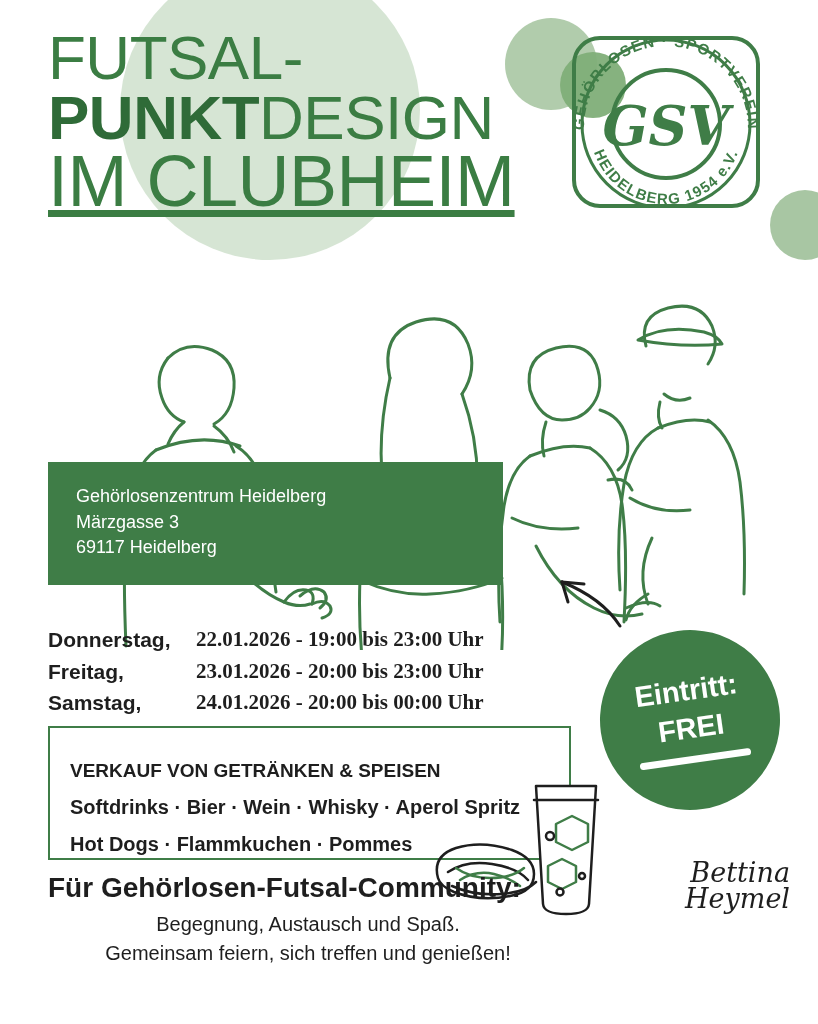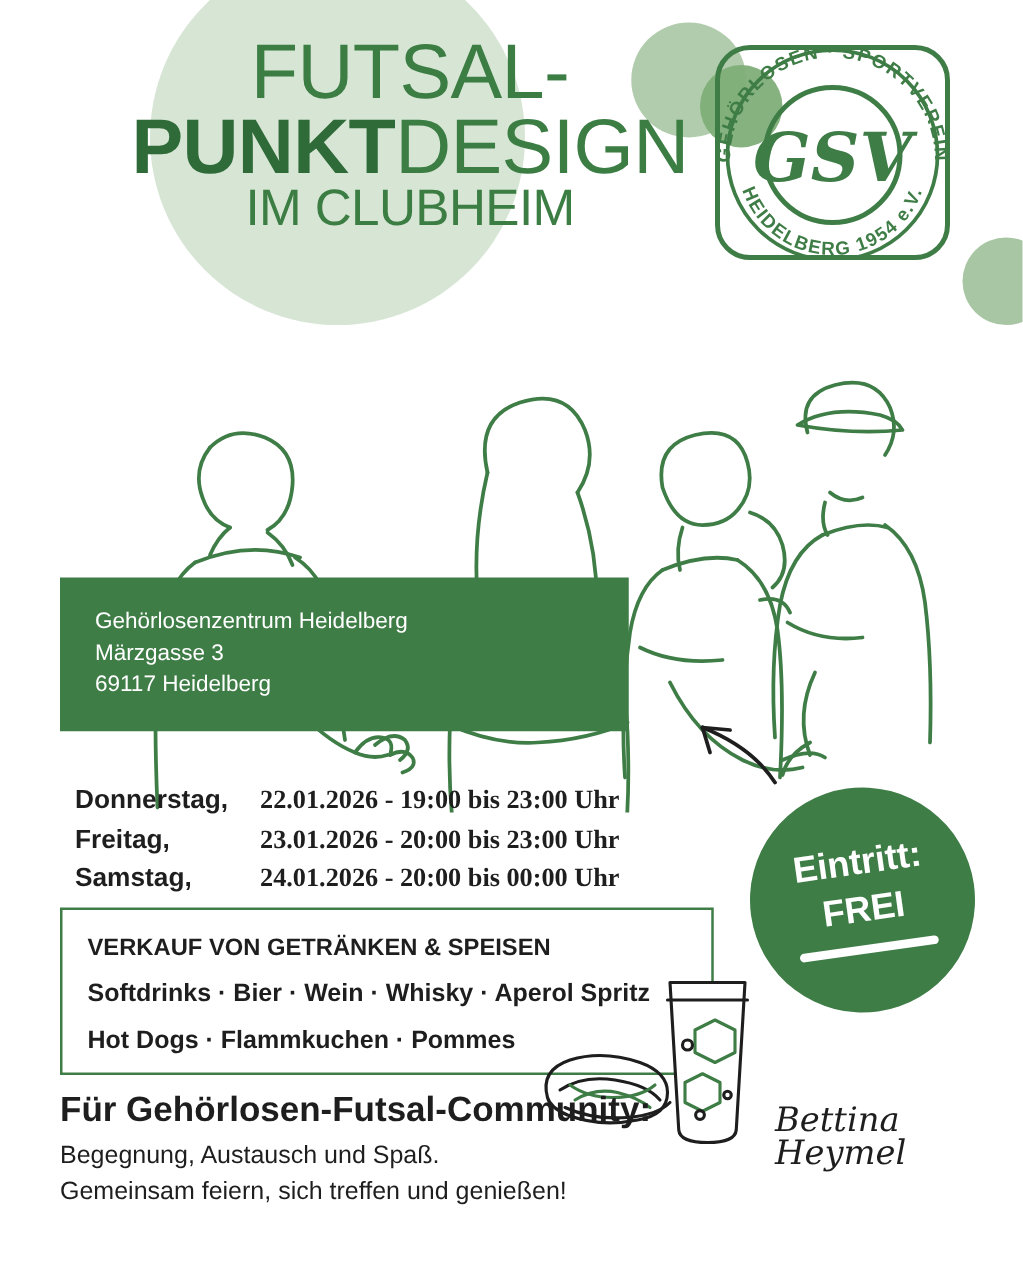--- a/index.html
+++ b/index.html
@@ -60,30 +60,29 @@
   }
 
   
   .headline {
     position: absolute;
     left: 48px;
     top: 28px;
     width: 560px;
     line-height: 0.96;
     letter-spacing: -0.5px;
-    text-align: center;
   }
   .headline .line {
     white-space: nowrap;
     font-size: 64px;
     color: #3b7d43;
   }
   .headline .line1 { font-weight: 400; font-size: 62px; }
   .headline .line2 { font-size: 62px; }
-  .headline .line3 { font-weight: 400; font-size: 41px; }
+  .headline .line3 { font-weight: 400; font-size: 72px; text-decoration: underline; }
   .hl-light { font-weight: 400; color: #3b7d43; }
   .hl-bold { font-weight: 700; color: #2f6b38; }
 
   
   .logo {
     position: absolute;
     left: 566px;
     top: 28px;
     width: 200px;
     height: 180px;
@@ -120,21 +119,21 @@
     position: absolute;
     left: 500px;
     top: 540px;
     width: 130px;
     height: 90px;
   }
 
   
   .schedule {
     position: absolute;
-    left: 60px;
+    left: 48px;
     top: 624px;
     width: 540px;
   }
   .sched-row {
     display: flex;
     font-size: 21px;
     font-weight: 700;
     line-height: 1.5;
     color: #1e1e1e;
     white-space: nowrap;
@@ -184,21 +183,21 @@
 
   
   .menu-box {
     position: absolute;
     left: 48px;
     top: 726px;
     width: 523px;
     height: 134px;
     border: 2px solid #3f7d47;
     box-sizing: border-box;
-    padding: 20px 20px;
+    padding: 32px 20px;
   }
   .menu-title {
     font-size: 19px;
     font-weight: 700;
     color: #1e1e1e;
     margin-bottom: 14px;
   }
   .menu-line {
     font-size: 20px;
     font-weight: 700;
@@ -226,29 +225,31 @@
     font-size: 28px;
     font-weight: 700;
     color: #1e1e1e;
     margin-bottom: 6px;
   }
   .footer-line {
     font-size: 20px;
     font-weight: 400;
     color: #1e1e1e;
     line-height: 1.45;
+    text-align: center;
   }
 
   
   .signature {
     position: absolute;
     left: 620px;
-    top: 884px;
+    top: 860px;
     width: 170px;
     height: 110px;
+    text-align: right;
   }
   .sig-script {
     font-family: "DejaVu Serif", serif;
     font-style: italic;
     font-size: 27px;
     color: #1e1e1e;
     line-height: 0.95;
   }
   .sig-design {
     font-family: "Liberation Sans", sans-serif;

